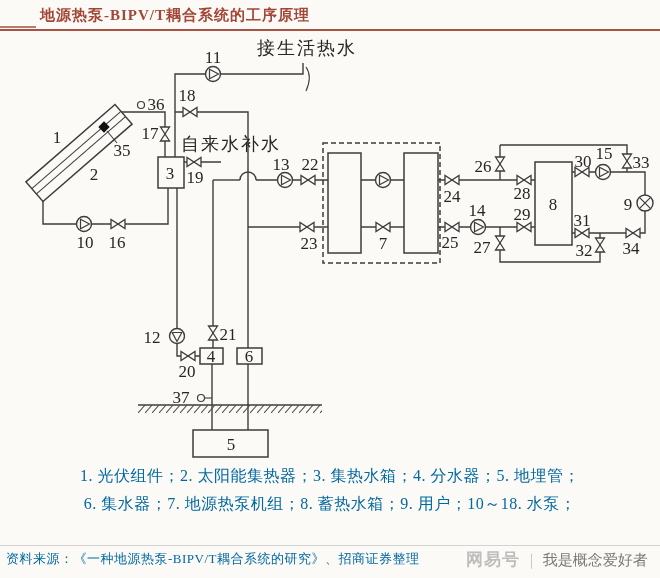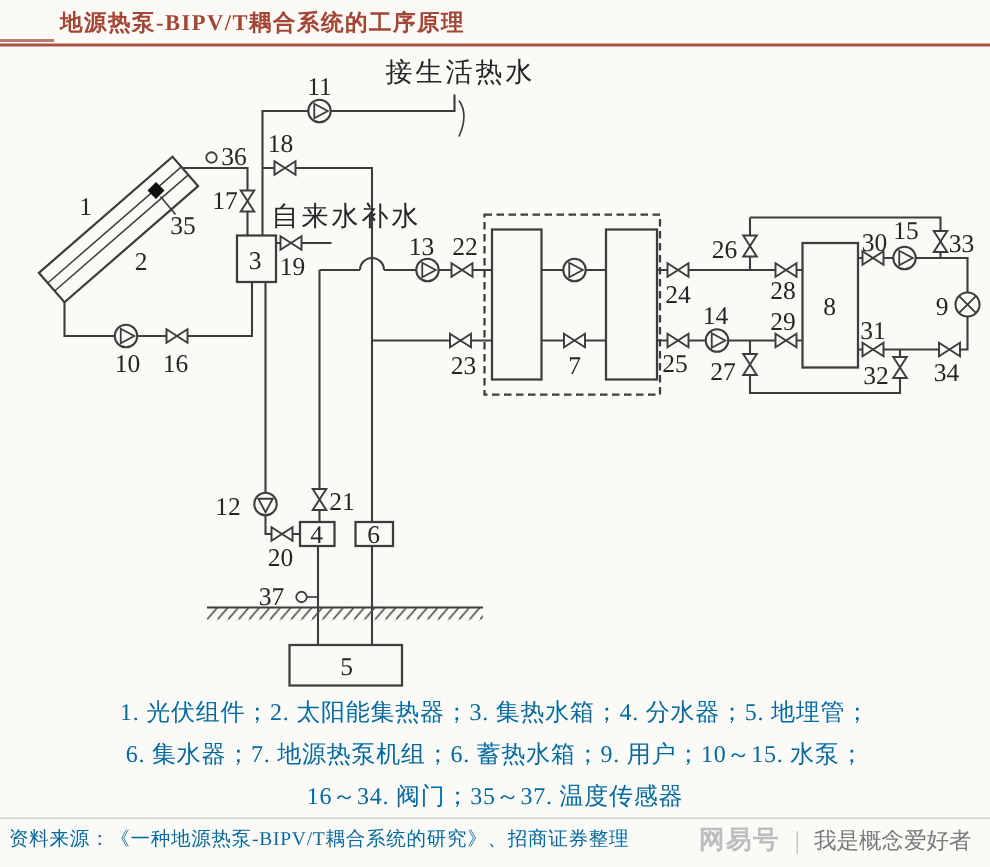--- a/index.html
+++ b/index.html
@@ -184,22 +184,21 @@
       <text class="num" x="641" y="168">33</text>
       <text class="num" x="631" y="254">34</text>
       <text class="num" x="122" y="156">35</text>
       <text class="num" x="156" y="110">36</text>
       <text class="num" x="181" y="403">37</text>
     </g>
   </svg>
 
   <div id="legend">
     <div>1. 光伏组件；2. 太阳能集热器；3. 集热水箱；4. 分水器；5. 地埋管；</div>
-    <div>6. 集水器；7. 地源热泵机组；6. 蓄热水箱；9. 用户；10～15. 水泵；</div>
-    <div>16～34. 阀门；35～37. 温度传感器</div>
+    <div>6. 集水器；7. 地源热泵机组；8. 蓄热水箱；9. 用户；10～18. 水泵；</div>
   </div>
 
   <div id="footer-rule"></div>
   <div id="source">资料来源：《一种地源热泵-BIPV/T耦合系统的研究》、招商证券整理</div>
   <div id="watermark">
     <span id="wm-brand">网易号</span>
     <span id="wm-sep">｜</span>
     <span id="wm-account">我是概念爱好者</span>
   </div>
 

